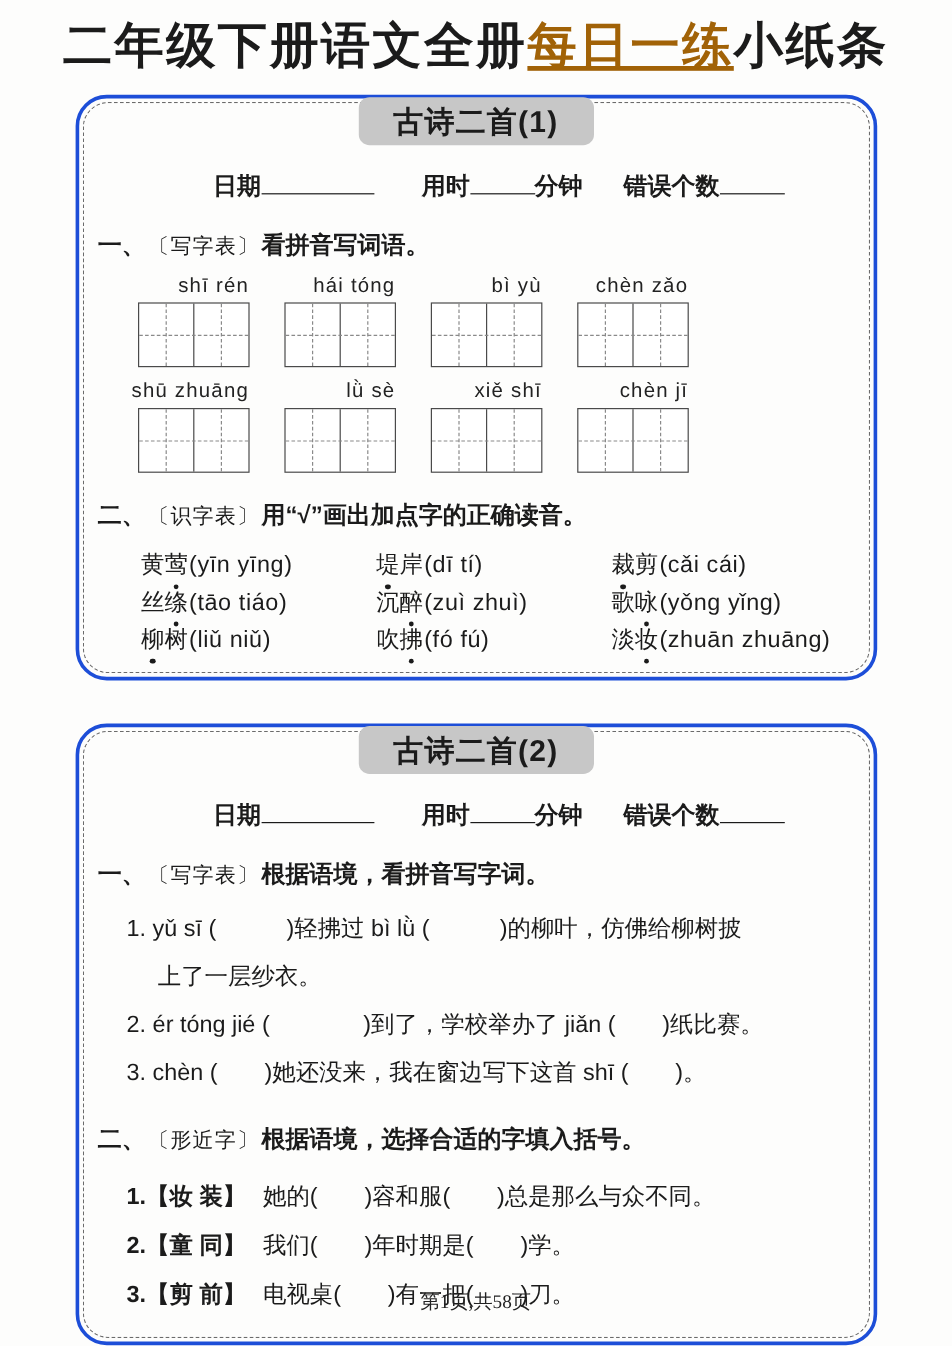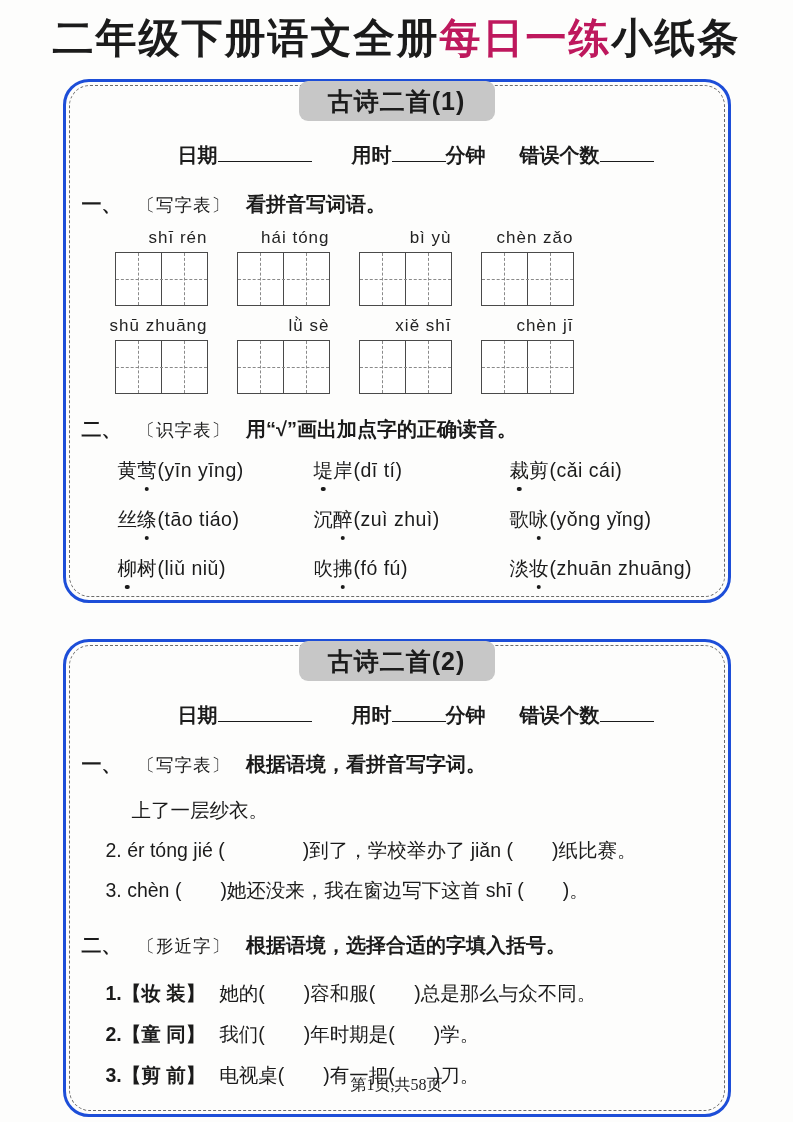--- a/index.html
+++ b/index.html
@@ -6,21 +6,21 @@
   body{
     width:793px;height:1122px;background:#fdfdfc;color:#1b1b1b;
     font-family:"Liberation Sans","DejaVu Sans",sans-serif;
     position:relative;overflow:hidden;
   }
   
   .page-title{
     text-align:center;margin:16px 0 18px 0;font-size:41px;font-weight:900;
     letter-spacing:2px;line-height:1.1;white-space:nowrap;
   }
-  .page-title .red{color:#be185d;}
+  .page-title .red{color:#a16207;text-decoration:underline;}
   
   .card{
     width:662px;margin:0 auto 36px auto;position:relative;
     border:3px solid #1d4ed8;border-radius:26px;background:#fdfdfc;
   }
   .card::before{
     content:"";position:absolute;inset:3px;border:1.5px dashed #6b6b6b;
     border-radius:21px;pointer-events:none;
   }
   .card-inner{position:relative;padding:0 0 18px 0;}
@@ -37,41 +37,41 @@
   .blank{display:inline-block;border-bottom:1.6px solid #1b1b1b;height:1em;vertical-align:baseline;}
   .blank.w-date{width:94px;margin-right:40px;}
   .blank.w-time{width:54px;}
   .blank.w-err{width:54px;}
   .meta .gap{display:inline-block;width:34px;}
   
   .q-head{margin:22px 0 0 16px;font-size:20px;font-weight:800;white-space:nowrap;}
   .q-num{font-weight:800;}
   .q-tag{
     font-family:Liberation Serif, serif;font-weight:400;
-    font-size:17.5px;letter-spacing:1px;margin:0 16px;
+    font-size:17.5px;letter-spacing:1px;margin:0 2px;
   }
   
   .words-row{display:flex;margin:10px 0 0 48px;gap:28px;}
   .word-block{width:94px;display:flex;flex-direction:column;align-items:flex-end;}
   .pinyin{font-size:17px;letter-spacing:1px;margin-bottom:4px;white-space:nowrap;color:#222;}
   .tzg{display:flex;border:1.4px solid #4a4a4a;position:relative;background:#fff;}
   .tzg::after{
     content:"";position:absolute;left:0;right:0;top:50%;
     border-top:1px dashed #8a8a8a;pointer-events:none;
   }
   .cell{width:45px;height:52px;position:relative;}
   .cell + .cell{border-left:1.2px solid #4a4a4a;}
   .cell::after{
     content:"";position:absolute;top:0;bottom:0;left:50%;
     border-left:1px dashed #8a8a8a;
   }
   
   .options{
     display:grid;grid-template-columns:196px 196px 1fr;
-    margin:14px 0 0 52px;row-gap:22px;font-size:19.5px;
+    margin:14px 0 0 52px;row-gap:4px;font-size:19.5px;
   }
   .option{white-space:nowrap;}
   .hz{display:inline-block;position:relative;}
   .hz.dotted::after{
     content:"";position:absolute;left:50%;transform:translateX(-50%);
     bottom:-7px;width:4.5px;height:4.5px;border-radius:50%;background:#1b1b1b;
   }
   .option .py{margin-left:1px;letter-spacing:0.5px;}
   
   .lines{margin:12px 0 0 40px;font-size:19.5px;line-height:40px;}
@@ -191,20 +191,21 @@
 
     <div class="meta">
       <span>日期</span><span class="blank w-date"></span><span>用时</span><span class="blank w-time"></span><span>分钟</span><span class="gap"></span><span>错误个数</span><span class="blank w-err"></span>
     </div>
 
     <div class="q-head">
       <span class="q-num">一、</span><span class="q-tag">〔写字表〕</span><span class="q-text">根据语境，看拼音写字词。</span>
     </div>
 
     <div class="lines">
+      <div class="line">1. yǔ sī (　　　)轻拂过 bì lǜ (　　　)的柳叶，仿佛给柳树披</div>
       <div class="line indent">上了一层纱衣。</div>
       <div class="line">2. ér tóng jié (　　　　)到了，学校举办了 jiǎn (　　)纸比赛。</div>
       <div class="line">3. chèn (　　)她还没来，我在窗边写下这首 shī (　　)。</div>
     </div>
 
     <div class="q-head">
       <span class="q-num">二、</span><span class="q-tag">〔形近字〕</span><span class="q-text">根据语境，选择合适的字填入括号。</span>
     </div>
 
     <div class="items">

